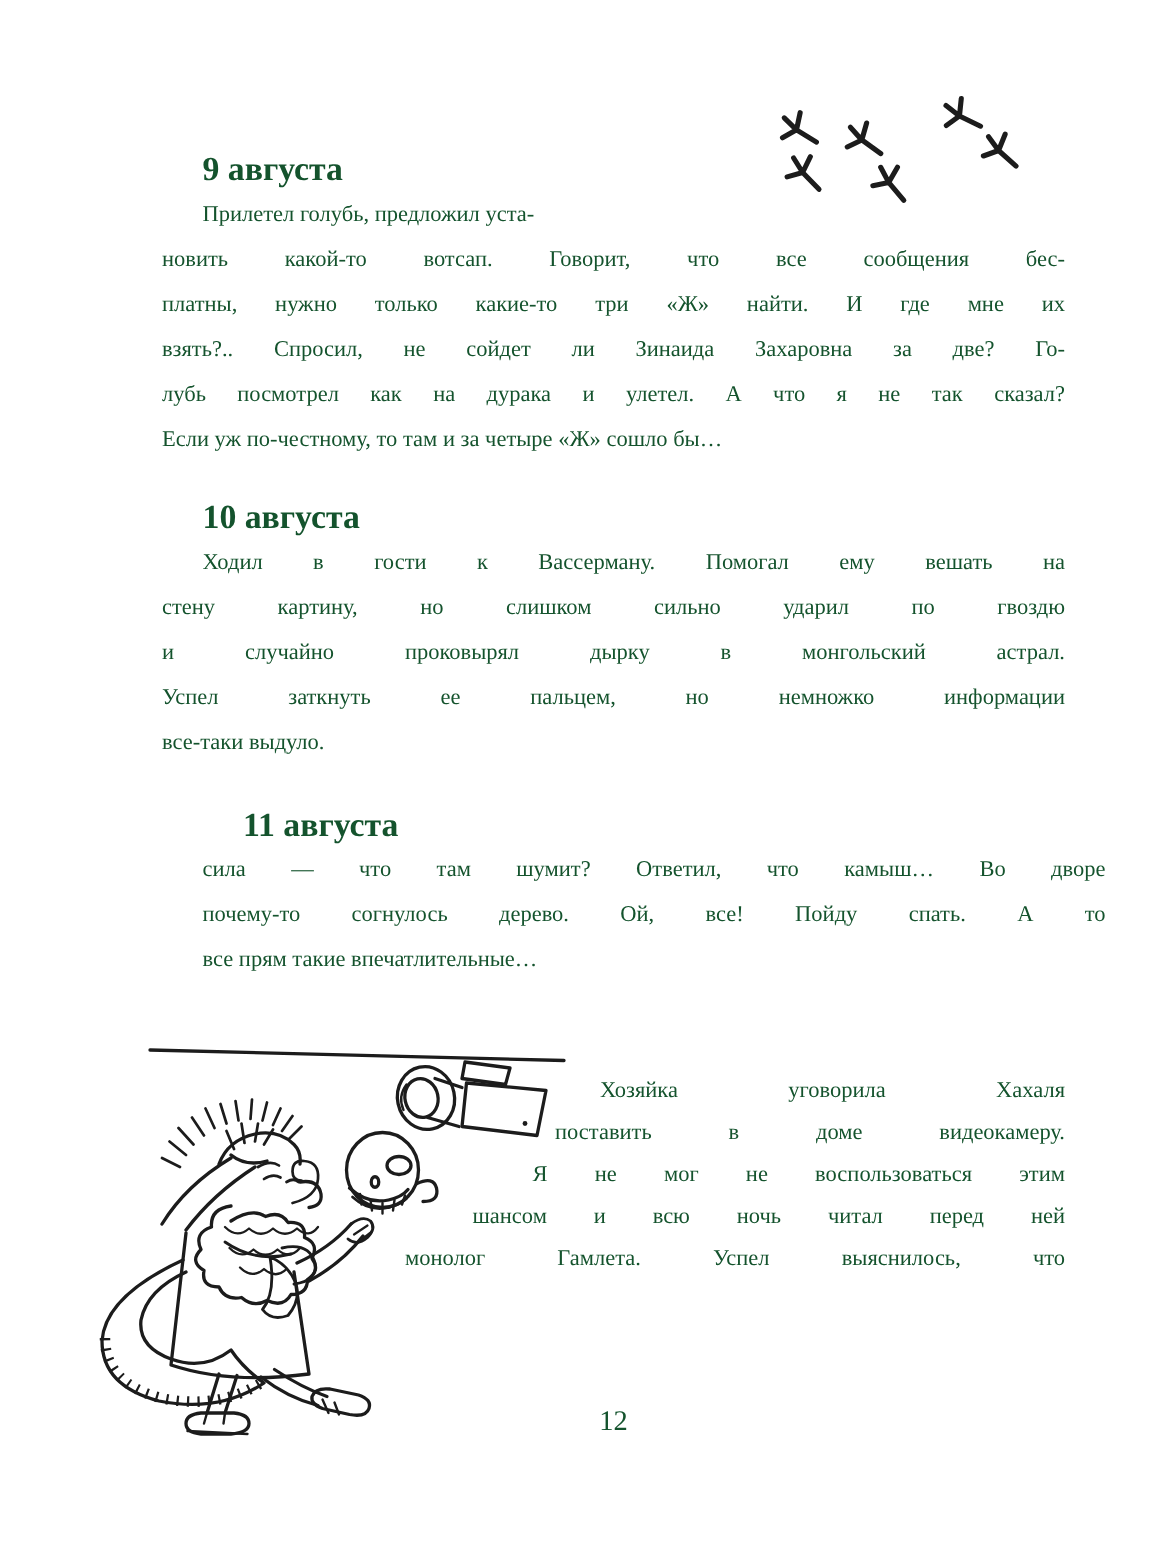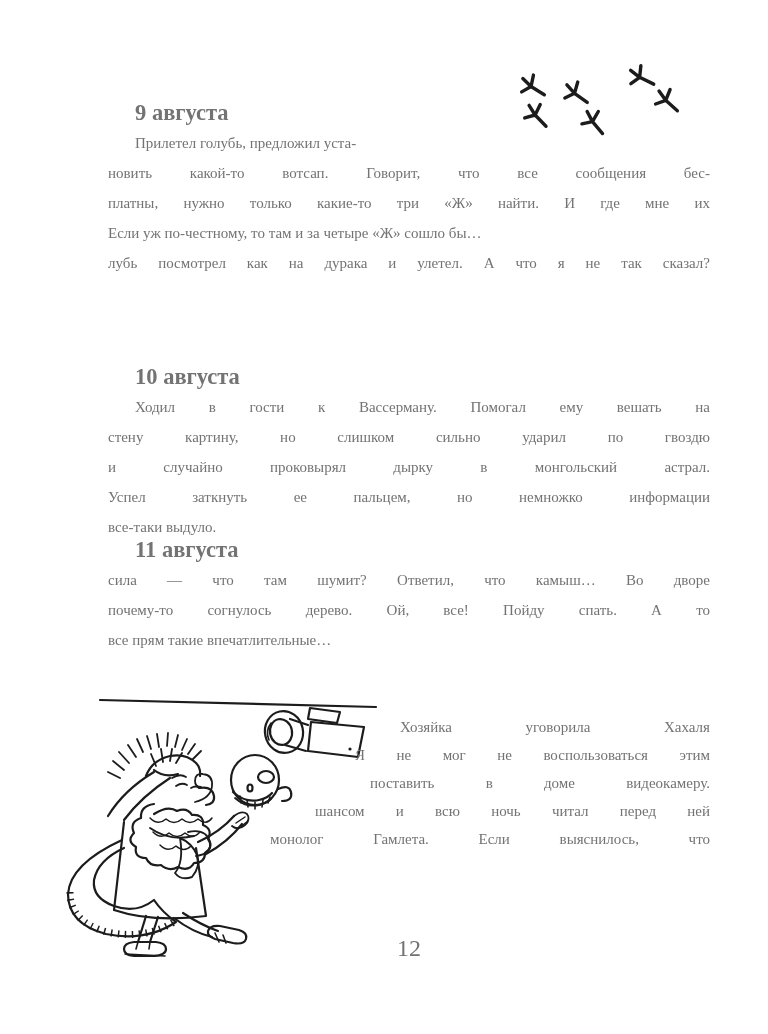--- a/index.html
+++ b/index.html
@@ -1,27 +1,27 @@
 <!DOCTYPE html>
 <html lang="ru"><head>
 <meta charset="utf-8">
 <style>
   html,body{margin:0;padding:0;background:#ffffff;}
   .page{
     position:relative;
     width:768px;height:1034px;
     background:#ffffff;
-    color:#737373;
+    color:#14532d;
     font-family:"Liberation Serif","DejaVu Serif",serif;
     overflow:hidden;
   }
   .entry{position:absolute;left:108px;width:602px;}
   .entry-1{top:98px;}
-  .entry-2{top:330px;margin-top:32px;}
-  .entry-3{top:535px;}
+  .entry-2{top:330px;}
+  .entry-3{top:535px;margin-left:27px;}
   .entry-4{top:713px;}
   .date{
     font-weight:bold;
     font-size:22.5px;line-height:30px;
     margin:0;padding-left:27px;
   }
   .entry-4 .date{padding-left:292px;line-height:30px;}
   .line{
     font-size:15px;line-height:30px;
     white-space:nowrap;
@@ -34,21 +34,21 @@
   .indent{padding-left:27px;}
   .entry-4 .line{line-height:28px;white-space:normal;text-align:justify;text-align-last:justify;}
   .e4-l1{padding-left:292px;}
   .e4-l2{padding-left:262px;}
   .e4-l3{padding-left:247px;}
   .e4-l4{padding-left:207px;}
   .e4-l5{padding-left:162px;}
   .e4-l6{padding-left:142px;}
   .pagenum{
     position:absolute;left:108px;top:933px;width:602px;
-    text-align:center;font-size:24px;line-height:30px;
+    text-align:center;font-size:19px;line-height:30px;
   }
   .footprints{position:absolute;left:492px;top:58px;}
   .hamlet{position:absolute;left:58px;top:692px;}
 </style>
 </head>
 <body>
 
 <div class="page">
 
   <svg class="footprints" width="210" height="96" viewBox="0 0 210 96" fill="none" stroke="#1c1c1c" stroke-width="3.4" stroke-linecap="round">
@@ -63,22 +63,23 @@
     <use href="#fp" transform="translate(92,54) rotate(10)"></use>
     <use href="#fp" transform="translate(136,14) rotate(-14)"></use>
     <use href="#fp" transform="translate(164,34) rotate(2)"></use>
   </svg>
 
   <section class="entry entry-1">
     <h2 class="date">9 августа</h2>
     <div class="line indent">Прилетел голубь, предложил уста-</div>
     <div class="line just">новить какой-то вотсап. Говорит, что все сообщения бес-</div>
     <div class="line just">платны, нужно только какие-то три «Ж» найти. И где мне их</div>
+    <div class="line just">взять?.. Спросил, не сойдет ли Зинаида Захаровна за две? Го-</div>
+    <div class="line just">лубь посмотрел как на дурака и улетел. А что я не так сказал?</div>
     <div class="line">Если уж по-честному, то там и за четыре «Ж» сошло бы…</div>
-    <div class="line just">лубь посмотрел как на дурака и улетел. А что я не так сказал?</div>
   </section>
 
   <section class="entry entry-2">
     <h2 class="date">10 августа</h2>
     <div class="line just indent">Ходил в гости к Вассерману. Помогал ему вешать на</div>
     <div class="line just">стену картину, но слишком сильно ударил по гвоздю</div>
     <div class="line just">и случайно проковырял дырку в монгольский астрал.</div>
     <div class="line just">Успел заткнуть ее пальцем, но немножко информации</div>
     <div class="line">все-таки выдуло.</div>
   </section>
@@ -147,21 +148,21 @@
       <path d="M 157 241 l 4 9 M 165 243 l 3 8" stroke-width="1.6"></path>
     </g>
     <g>
       <path d="M 64 148 Q 12 172 10 202 Q 10 232 48 242 Q 88 250 118 230 Q 104 220 96 208 Q 78 222 56 214 Q 34 206 36 188 Q 40 168 66 156"></path>
       <path d="M 12 200 Q 12 230 49 240 Q 87 248 116 230" stroke-width="7" stroke-dasharray="1.5 5.5" stroke-linecap="butt"></path>
     </g>
   </svg>
 
   <section class="entry entry-4">
     <div class="line e4-l1">Хозяйка уговорила Хахаля</div>
+    <div class="line e4-l2">поставить в доме видеокамеру.</div>
     <div class="line e4-l3">Я не мог не воспользоваться этим</div>
-    <div class="line e4-l2">поставить в доме видеокамеру.</div>
     <div class="line e4-l4">шансом и всю ночь читал перед ней</div>
-    <div class="line e4-l5">монолог Гамлета. Если выяснилось, что</div>
+    <div class="line e4-l5">монолог Гамлета. Успел выяснилось, что</div>
   </section>
 
   <div class="pagenum">12</div>
 
 </div>
 
 </body></html>

